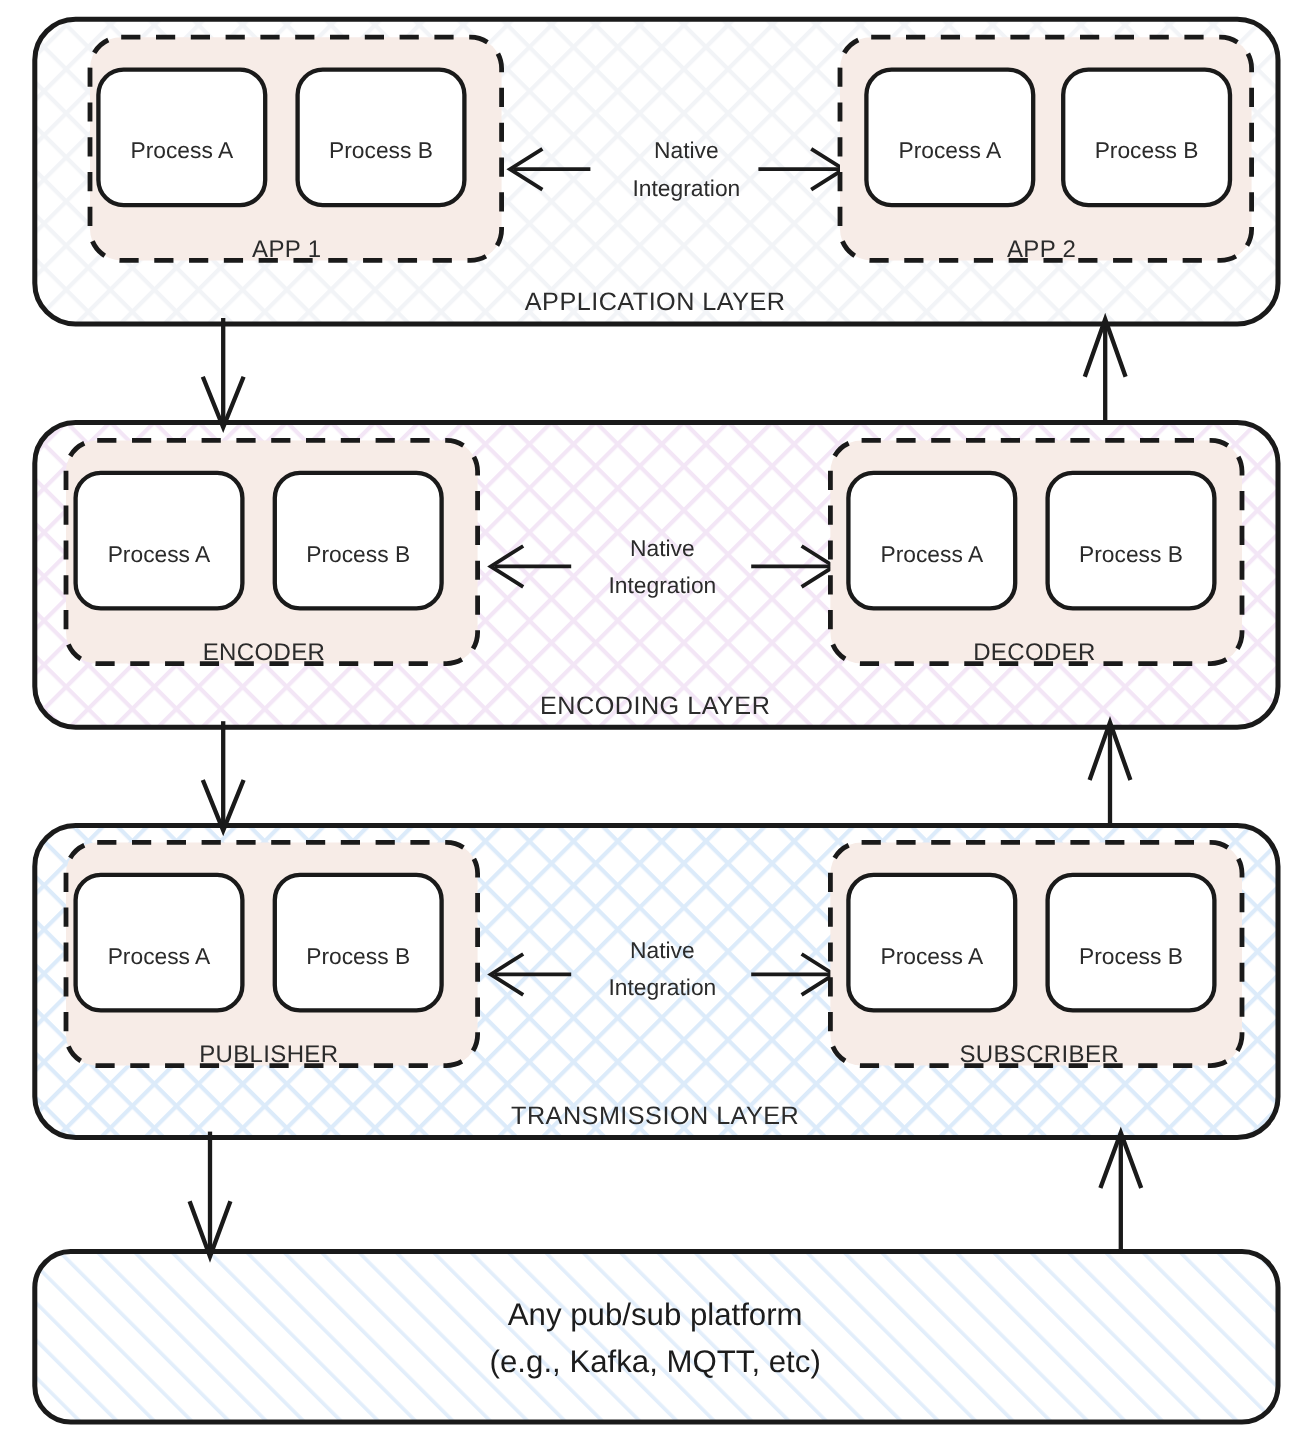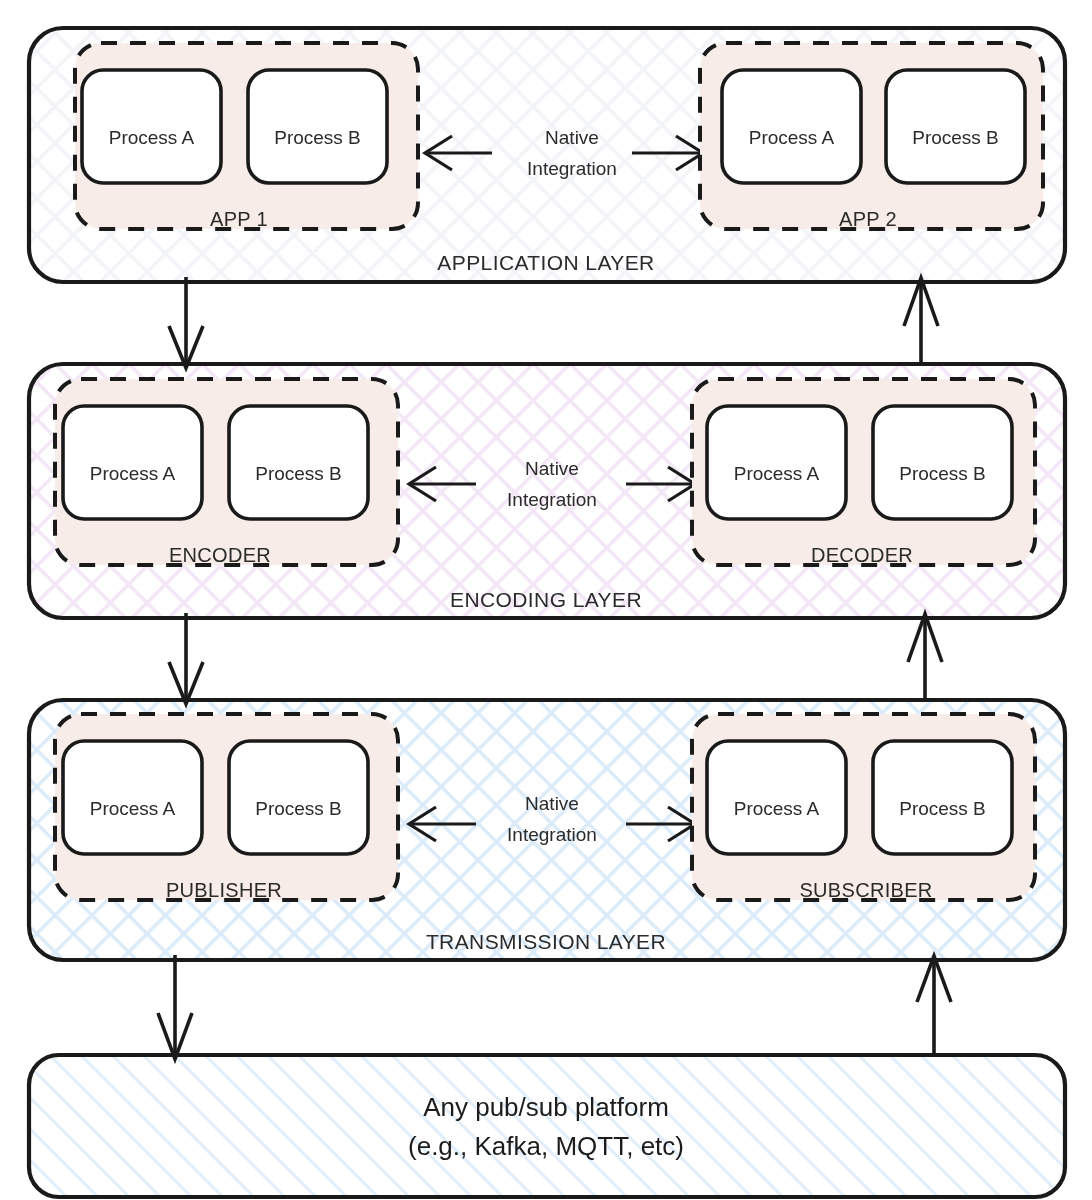--- a/index.html
+++ b/index.html
@@ -10,21 +10,20 @@
   body {
     width: 1092px;
     height: 1200px;
     font-family: "Liberation Sans", sans-serif;
     overflow: hidden;
   }
   #stage {
     position: relative;
     width: 1092px;
     height: 936px;
-    margin-top: 12px;
   }
   #stage svg {
     position: absolute;
     top: 0;
     left: 0;
   }
   .layer-label {
     font-size: 21px;
     fill: #2b2b2b;
     font-family: "Liberation Sans", sans-serif;

